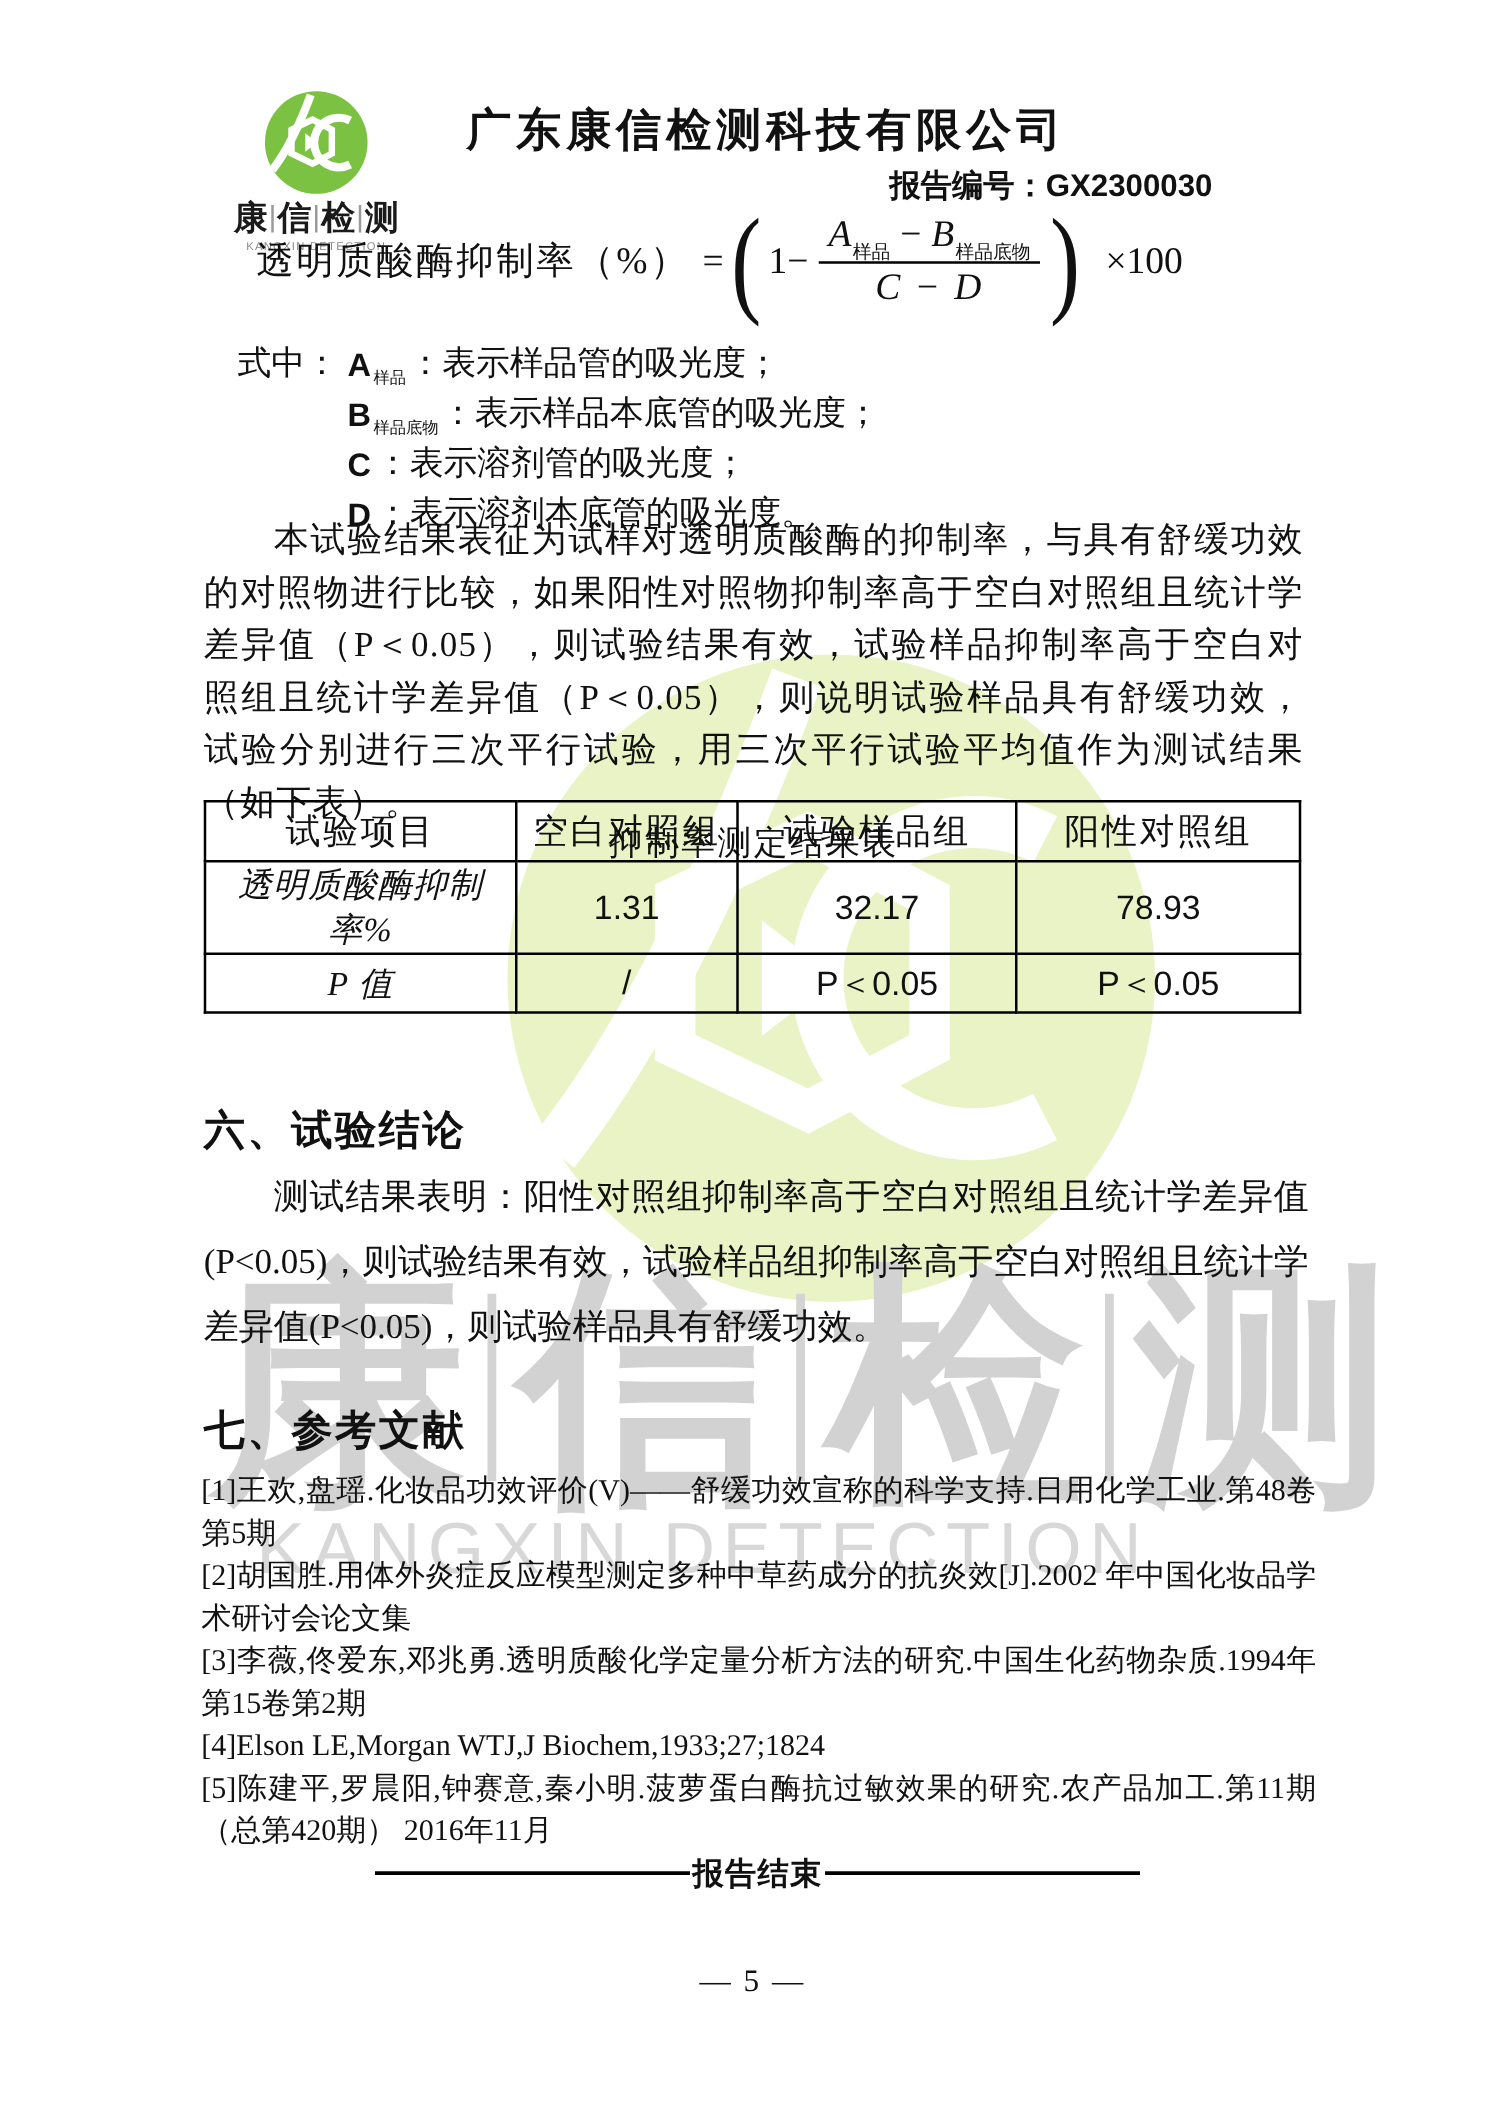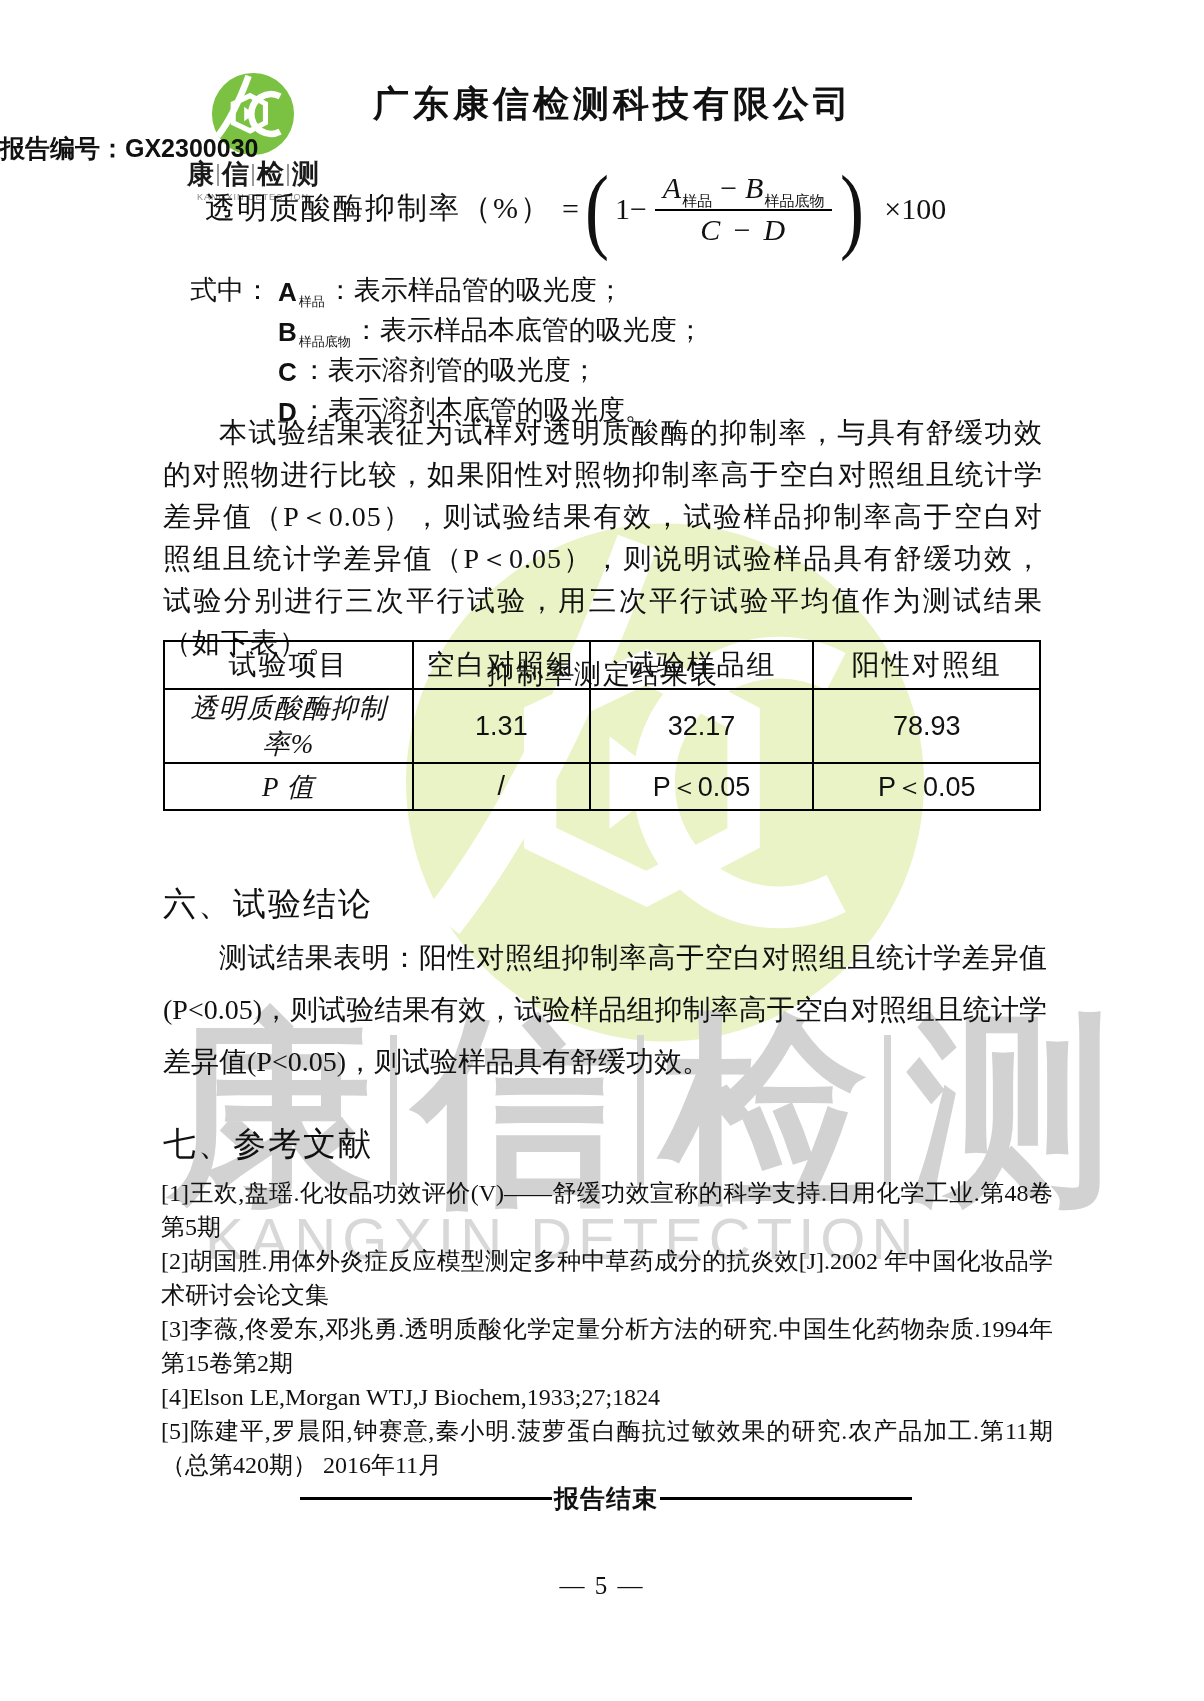--- a/index.html
+++ b/index.html
@@ -39,21 +39,21 @@
   .logo-wordmark .sep{width:2px;height:22px;background:#9a9a9a;margin:0 3px;}
   .logo-sub{
     margin-top:2px;font-family:"Liberation Sans","DejaVu Sans",sans-serif;
     font-size:9px;letter-spacing:1px;color:#8a8a8a;
   }
   .company-title{
     left:11px;top:80px;width:1204px;text-align:center;
     font-size:36px;font-weight:700;letter-spacing:4px;
   }
   .report-no{
-    left:0;top:132px;width:958px;text-align:left;
+    left:12px;top:132px;width:958px;text-align:right;
     font-family:"Liberation Sans","DejaVu Sans",sans-serif;
     font-weight:700;font-size:25px;
   }
   
   .formula{left:205px;top:168px;display:flex;align-items:center;font-size:30px;}
   .formula .lead{letter-spacing:2px;margin-right:10px;}
   .formula .eq{margin-right:2px;}
   .paren{font-size:96px;font-weight:400;line-height:0.85;transform:scaleX(0.75);}
   .frac-group{display:flex;align-items:center;}
   .one{margin:0 4px 0 2px;}
@@ -81,21 +81,21 @@
   .result-table{left:163px;top:640px;width:878px;}
   table{border-collapse:collapse;width:878px;background:transparent;}
   table,td,th{border:2px solid #000;}
   th,td{text-align:center;vertical-align:middle;padding:0;}
   th{height:46px;font-size:28px;font-weight:400;letter-spacing:2px;}
   td{height:45px;}
   .cell-item{font-size:27px;font-style:italic;letter-spacing:1px;}
   .cell-num{font-family:Liberation Sans, sans-serif;font-size:27px;}
   .col-1{width:243px;border-radius:10px;} .col-2{width:172px;} .col-3{width:218px;} .col-4{width:221px;}
   
-  .sec-heading{font-size:33px;font-weight:400;letter-spacing:2px;}
+  .sec-heading{font-size:33px;font-weight:700;letter-spacing:2px;}
   .h6{left:163px;top:882px;}
   .concl{
     left:163px;top:932px;width:884px;
     font-size:28px;line-height:52px;text-align:justify;text-indent:2em;
   }
   .h7{left:163px;top:1122px;text-align:center;}
   .refs{left:161px;top:1176px;width:892px;font-size:24px;line-height:34px;text-align:justify;}
   .ref{margin:0;}
   
   .end-divider{

